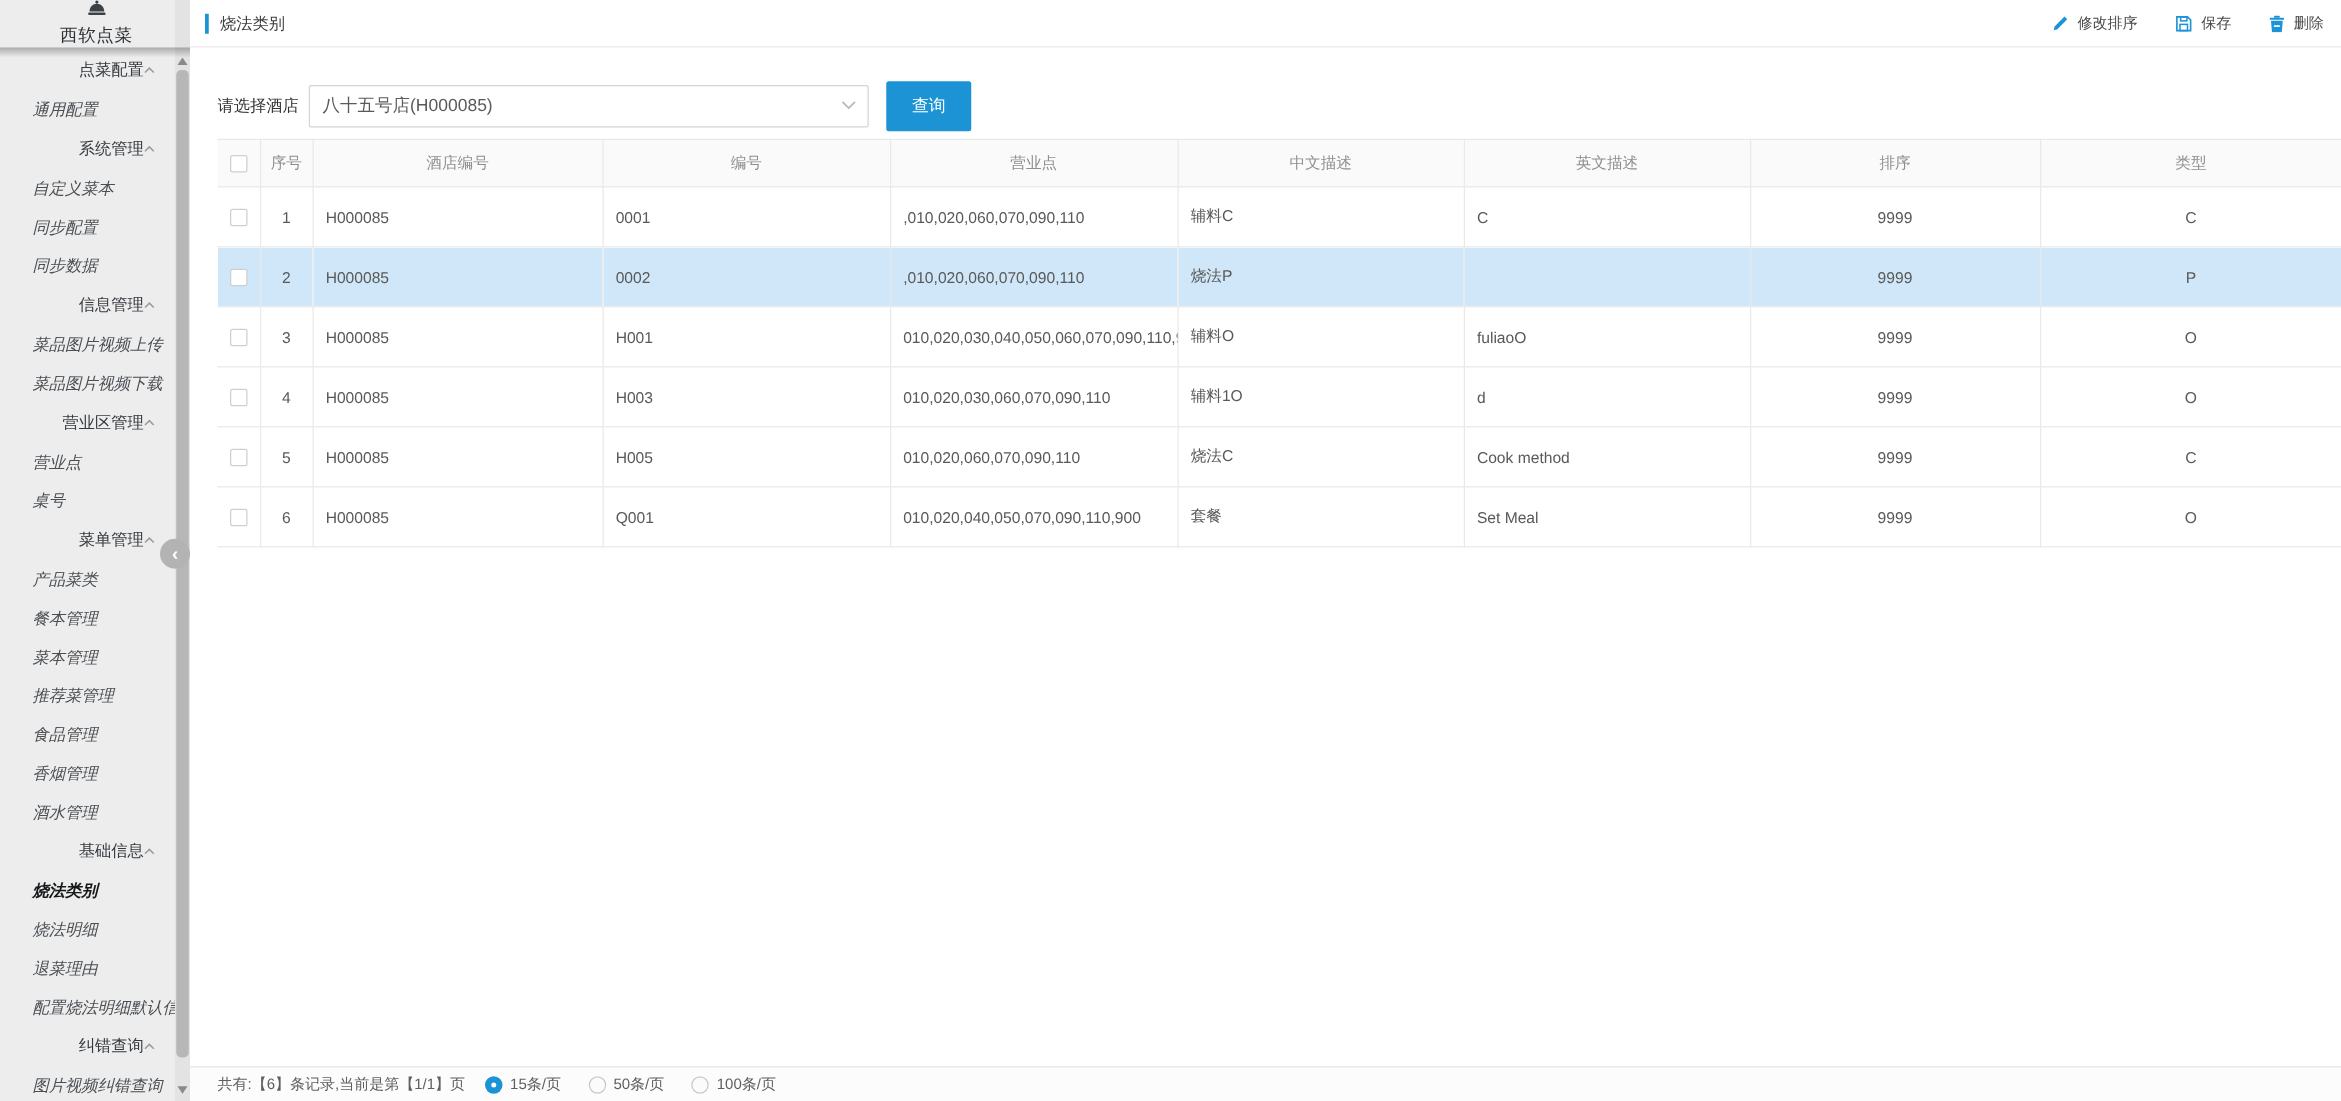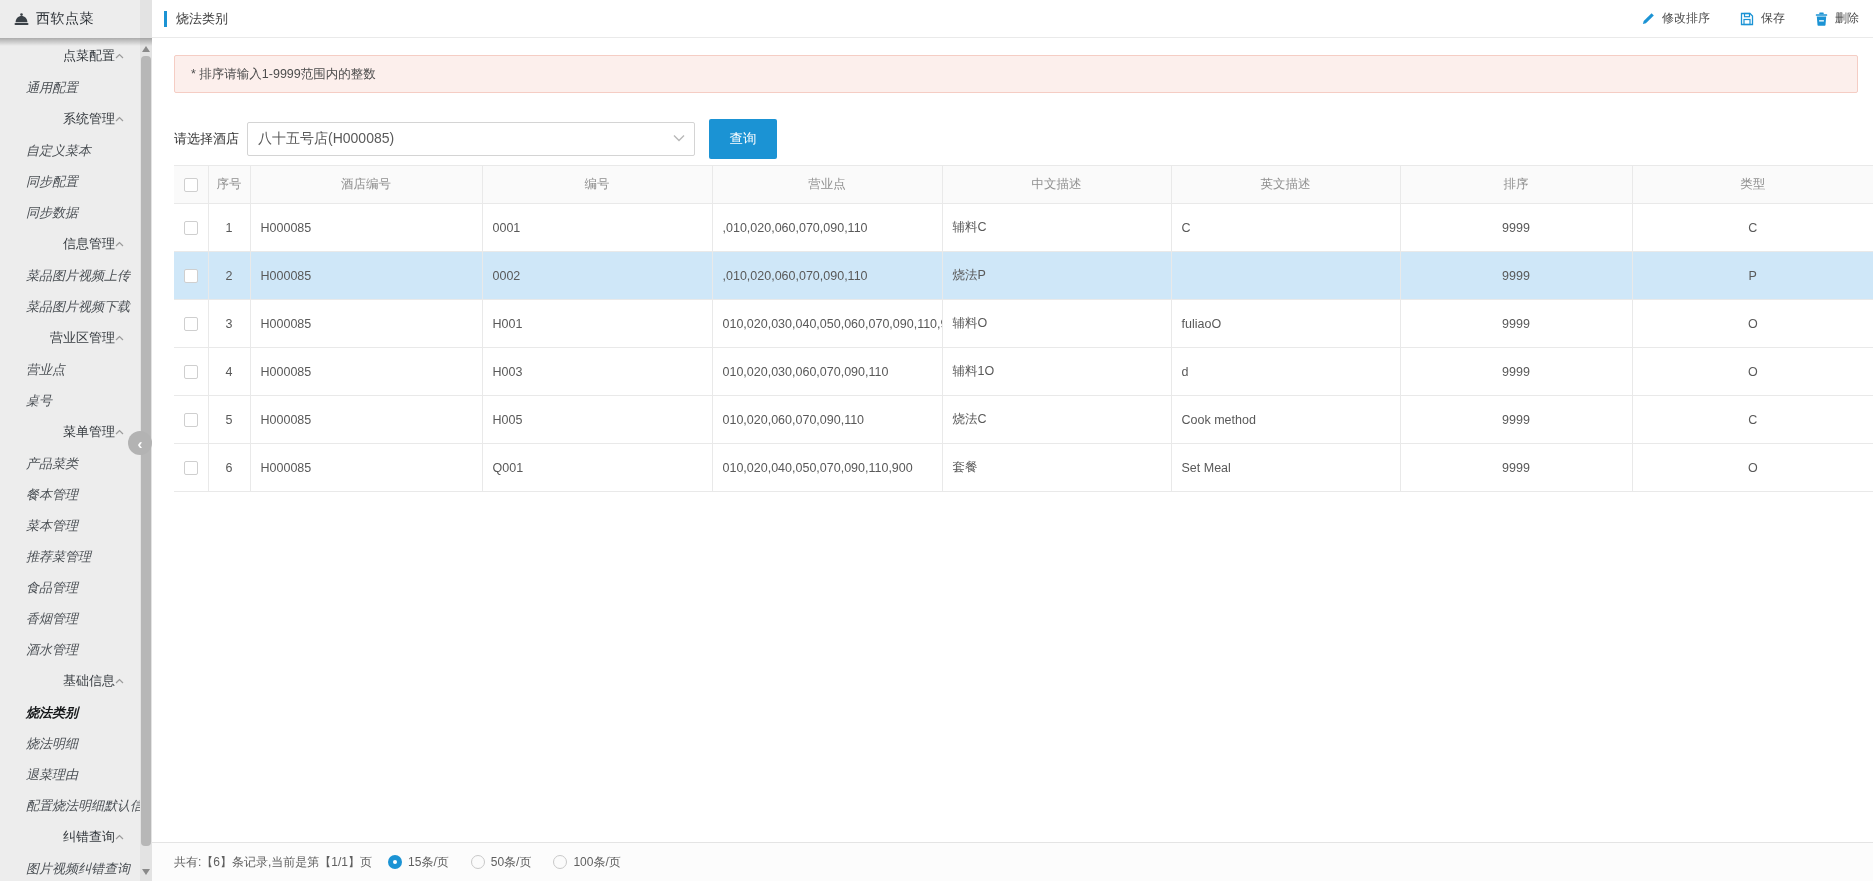--- a/index.html
+++ b/index.html
@@ -2,21 +2,21 @@
 <html><head>
 <meta charset="utf-8">
 <style>
   * { margin:0; padding:0; box-sizing:border-box; }
   html,body { width:1873px; height:881px; overflow:hidden;
     font-family:"Liberation Sans","DejaVu Sans",sans-serif; background:#fff; }
 
   
   .sidebar { position:absolute; left:0; top:0; width:140px; height:881px;
     background:#ededed; z-index:5; }
-  .logo { height:38px; display:flex; align-items:center; padding-left:14px; gap:7px; }
+  .logo { height:38px; display:flex; align-items:center; padding-left:14px; gap:7px;flex-direction:column; }
   .logo-text { font-size:14px; color:#2e3338; letter-spacing:.5px; }
   .scroll-shadow { position:absolute; top:38px; left:0; width:152px; height:8px;
     background:linear-gradient(to bottom, rgba(0,0,0,.28), rgba(0,0,0,0)); z-index:6; pointer-events:none; }
   .menu { position:absolute; top:40px; bottom:0; left:0; right:0; overflow:hidden; }
   .group-header { height:32px; display:flex; align-items:center; justify-content:flex-end;
     padding:0 16px 0 14px; font-size:13px; color:#353a3f; cursor:pointer; }
   .side-item { height:31px; display:flex; align-items:center; padding-left:26px;
     font-size:13px; color:#4a4f54; cursor:pointer; white-space:nowrap; overflow:hidden;font-style:italic; }
   .side-item.active { color:#16181a; font-weight:bold; }
 
@@ -62,21 +62,21 @@
     border:1px solid #e9e9e9; border-left:none; text-align:center; }
   th:last-child, td:last-child { border-right:none; }
   td { height:48px; font-size:12.5px; color:#595959; border:1px solid #e9e9e9; border-left:none;
     background:#fff; padding:0 4px 0 10px; text-align:left; overflow:hidden; white-space:nowrap; }
   tr.selected td { background:#cfe7f8; }
   td.c, th.c { text-align:center; padding:0; }
   .cbx { width:14px; height:14px; background:#fff; border:1px solid #cfcfcf; border-radius:2px;
     margin:0 auto; cursor:pointer; }
 
   
-  .footer { position:absolute; left:0; right:0; bottom:0; height:39px; background:#fcfcfc;
+  .footer { position:absolute; left:0; right:0; bottom:0; height:28px; background:#fcfcfc;
     border-top:1px solid #e4e4e4; display:flex; align-items:center;
     padding:0 12px 0 22px; }
   .foot-left { display:flex; align-items:center; gap:10px; font-size:12px; color:#5f5f5f; }
   .summary { margin-right:6px; }
   .radio-opt { display:flex; align-items:center; gap:6px; margin-right:8px; cursor:pointer; }
   .radio { width:14px; height:14px; border-radius:50%; position:relative; }
   .radio.off { background:#fbfbfb; border:1px solid #c9c9c9; }
   .radio.on { background:var(--accent); }
   .radio.on::after { content:""; position:absolute; left:5px; top:5px; width:4px; height:4px;
     border-radius:50%; background:#fff; }
@@ -227,23 +227,20 @@
             <path d="M1.8 4.6 H11.2 L10.5 13 a0.8 0.8 0 0 1 -0.8 0.7 H3.3 a0.8 0.8 0 0 1 -0.8 -0.7 Z" fill="#1b93d4"></path>
             <rect x="4.1" y="8.2" width="4.8" height="1.3" fill="#fff"></rect>
           </svg>
         </span>
         <span>删除</span>
       </div>
     </div>
   </div>
 
   <div class="content">
-    <div class="banner">
-      <span>* 排序请输入1-9999范围内的整数</span>
-    </div>
 
     <div class="filter-row">
       <span class="filter-label">请选择酒店</span>
       <div class="select">
         <span class="select-value">八十五号店(H000085)</span>
         <span class="select-caret">
           <svg width="12" height="8" viewBox="0 0 12 8">
               <polyline points="1,1.5 6,6.5 11,1.5" fill="none" stroke="#b8b8b8" stroke-width="1.4"></polyline>
             </svg>
         </span>

